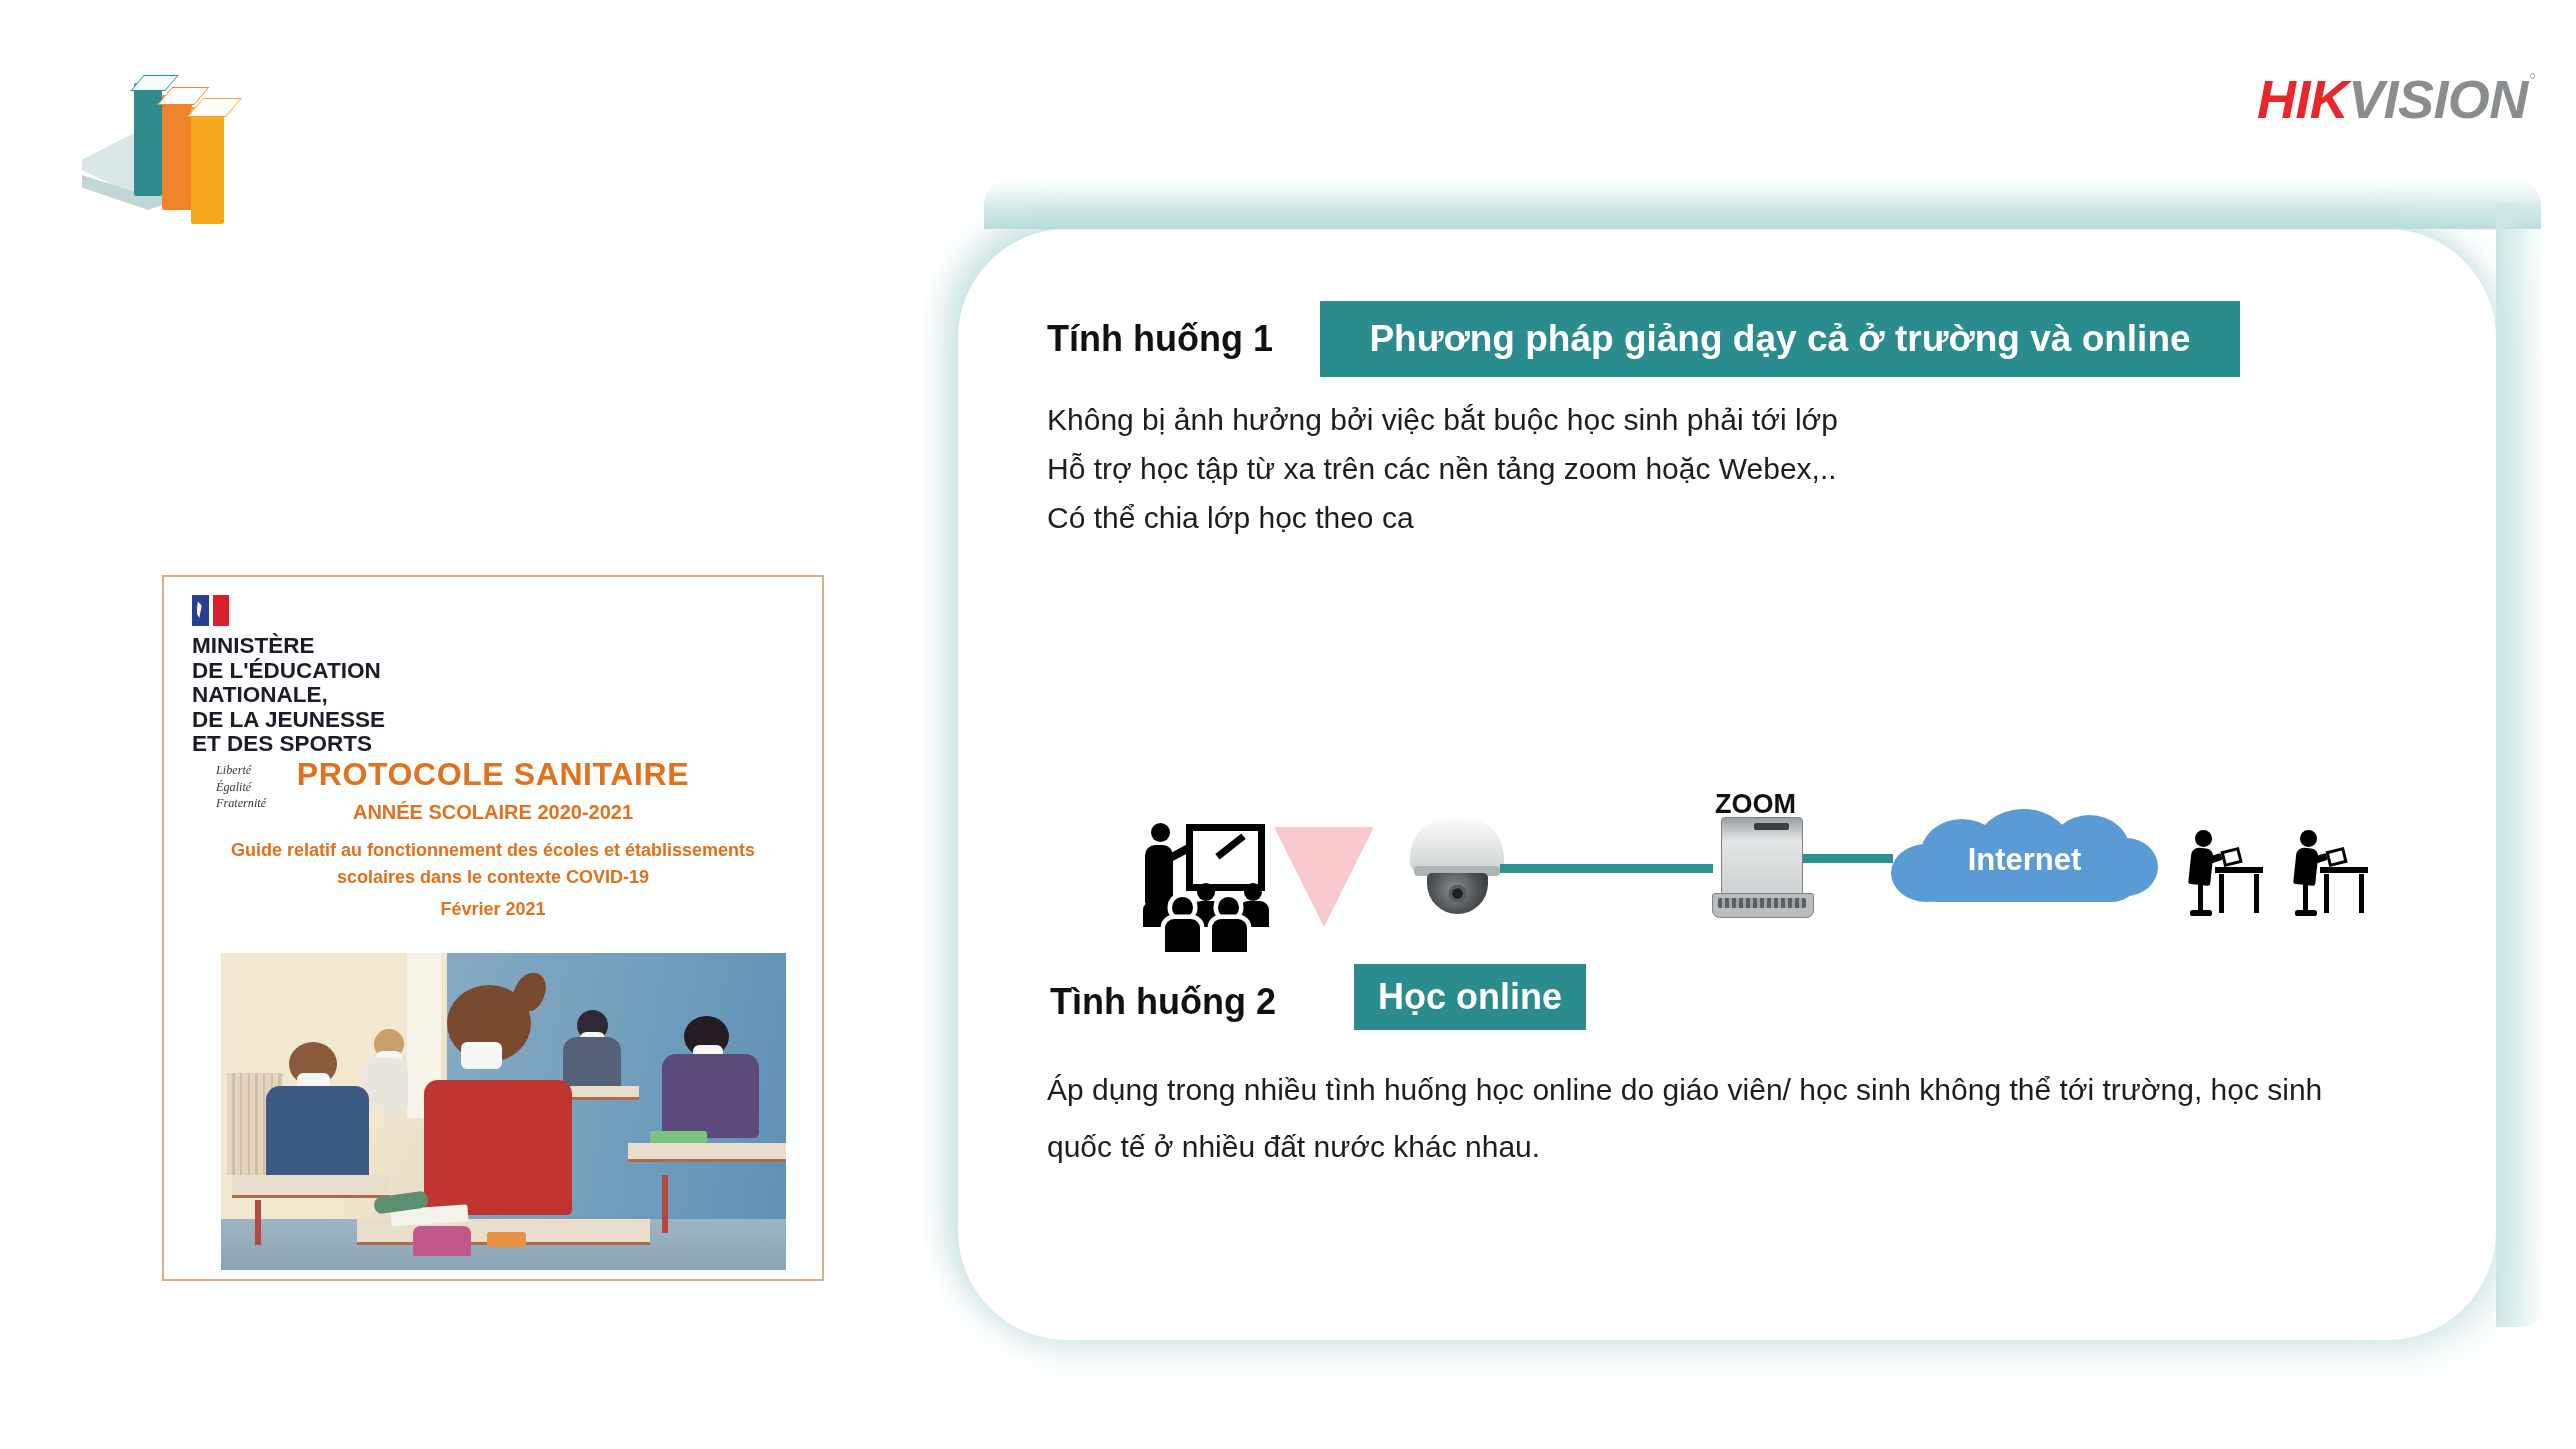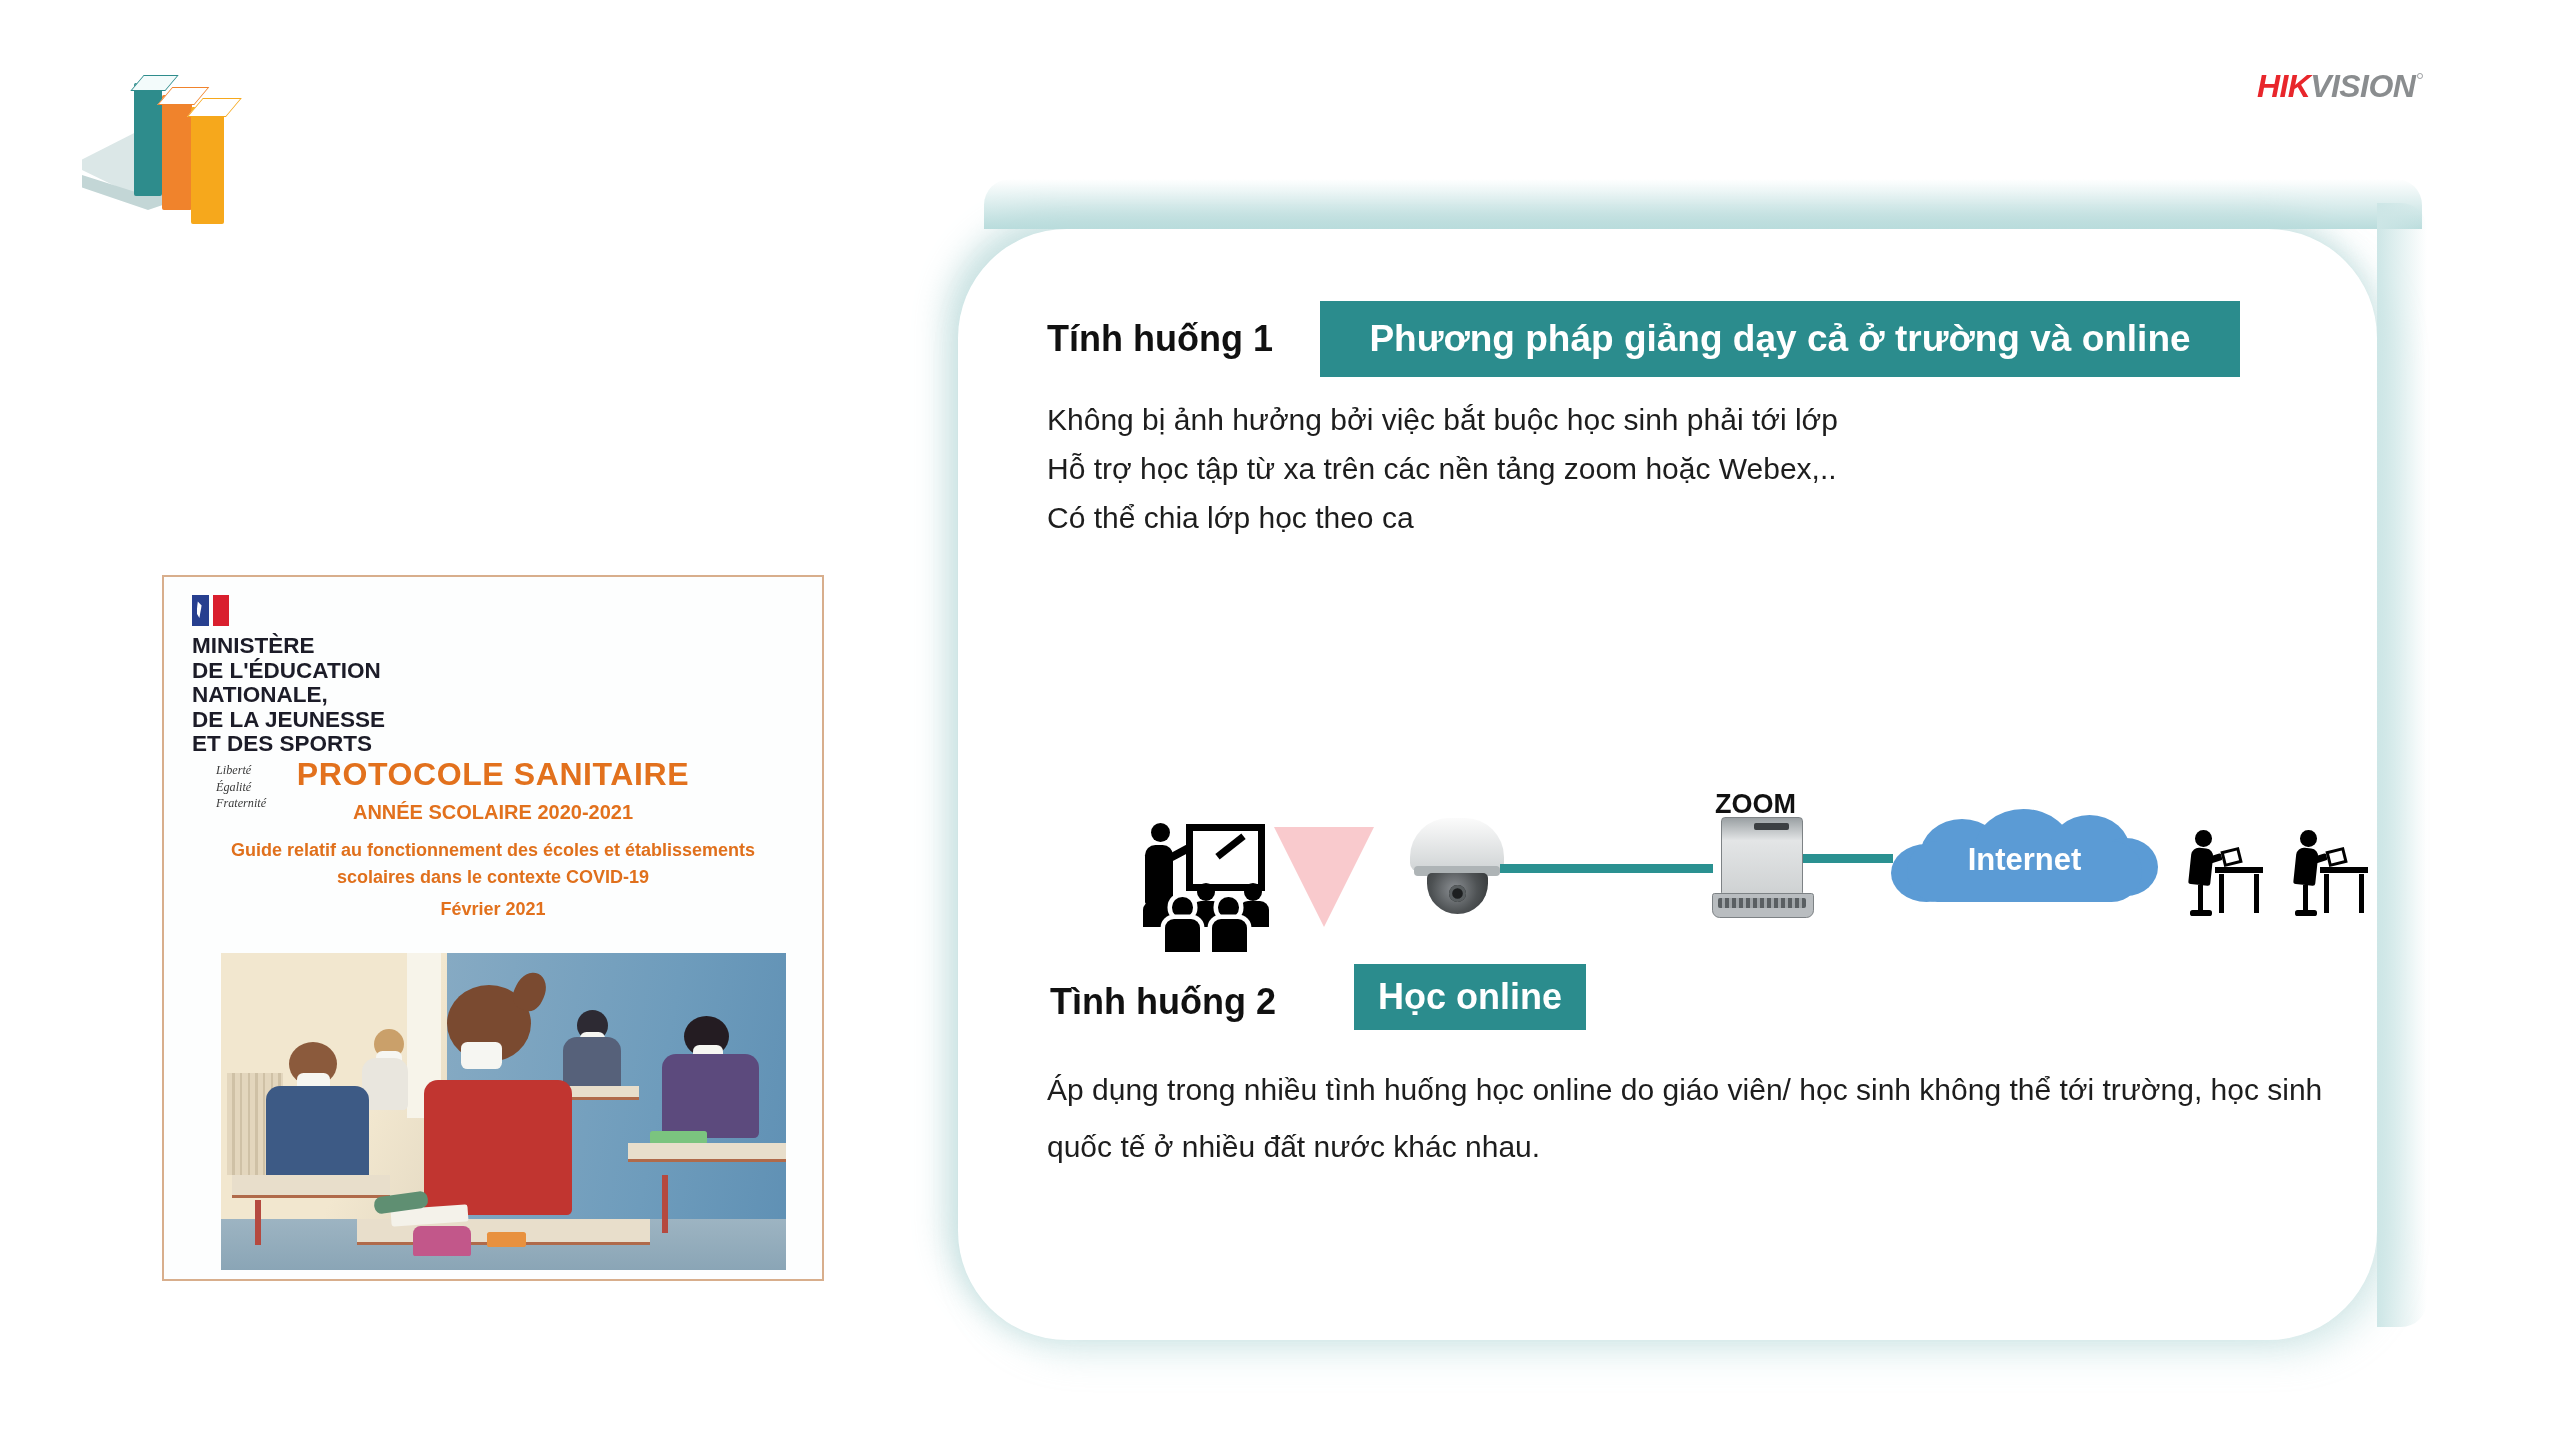--- a/index.html
+++ b/index.html
@@ -20,21 +20,21 @@
   .book-teal::before { content:""; position:absolute; left:2.6px; top:-7.7px; width:33px; height:14px;
     background:#f3fbfb; transform:skewX(-40deg); border:1.3px solid #2e8c8c; }
   .book-orange { left:80px; top:33px; width:30px; height:115px; background:#f0832c; }
   .book-orange::before { content:""; position:absolute; left:3.2px; top:-8.4px; width:35px; height:15.5px;
     background:#ffffff; transform:skewX(-40deg); border:1.3px solid #f0832c; }
   .book-yellow { left:109px; top:45px; width:33px; height:117px; background:#f6a81c; }
   .book-yellow::before { content:""; position:absolute; left:3.9px; top:-9px; width:37px; height:16.7px;
     background:#ffffff; transform:skewX(-40deg); border:1.3px solid #f6a81c; }
   .header-title { position:absolute; left:303px; top:119px; font-size:35px; font-weight:bold;
     color:#3b3b3b; letter-spacing:0.6px; }
-  .hik-logo { position:absolute; left:2257px; top:68px; font-size:32px; font-weight:bold;
+  .hik-logo { position:absolute; left:2257px; top:68px; font-size:54px; font-weight:bold;
     font-style:italic; letter-spacing:-0.6px; white-space:nowrap; }
   .hik-red { color:#e8262b; } .hik-gray { color:#8a8d8f; }
   .hik-tm { display:inline-block; width:5.8px; height:5.8px; border:1.3px solid #9a9da0;
     border-radius:50%; vertical-align:top; margin-top:5.2px; margin-left:1.9px; }
   
   .main-heading { position:absolute; left:213px; top:231px; width:631px;
     font-size:61px; font-weight:bold; color:#2f9191; line-height:88px; letter-spacing:0; }
   .doc { position:absolute; left:162px; top:575px; width:662px; height:706px;
     background:#fdfefe; border:2.6px solid #d8ae8c; }
   .flag { position:absolute; left:28px; top:18px; width:40px; height:32px; display:flex; gap:3.9px; }
@@ -61,21 +61,21 @@
   .ph-wall-blue { left:40%; top:0; width:60%; height:100%; background:linear-gradient(100deg,#86aac3 0%,#6e9cbc 60%,#5f90b4 100%); }
   .ph-pillar { left:33%; top:0; width:6%; height:52%; background:#f7f4ea; }
   .ph-floor { left:0; top:84%; width:100%; height:16%; background:linear-gradient(180deg,#9db4c2,#8aa5b6); }
   .ph-radiator { left:1%; top:38%; width:10%; height:32%; background:repeating-linear-gradient(90deg,#e3d6bd 0 5.2px,#cfc1a6 5.2px 7.7px); }
   .ph-desk { background:#e8decb; border-bottom:3.9px solid #b06a4a; }
   .ph-chair { background:#b5493f; }
   .ph-head { border-radius:50%; }
   .ph-mask { background:#f6f6f2; border-radius:6.4px; }
   .ph-body { border-radius:14px 14px 5.2px 5.2px; }
   
-  .card { position:absolute; left:958px; top:229px; width:1419px; height:1111px;
+  .card { position:absolute; left:958px; top:229px; width:1538px; height:1111px;
     background:#ffffff; border-radius:109px;
     box-shadow:-11.6px -11.6px 32px rgba(136,191,191,0.45), 14px 14px 35px rgba(160,205,205,0.35); }
   .card::before { content:""; position:absolute; left:26px; right:-45px; top:-50px; height:50px;
     background:linear-gradient(to top, #b9dcdc, rgba(255,255,255,0)); border-radius:26px 26px 0 0; }
   .card::after { content:""; position:absolute; top:-26px; right:-50px; bottom:13px; width:50px;
     background:linear-gradient(to right, #cde6e6, rgba(255,255,255,0)); border-radius:0 26px 26px 0; }
   .situation-label { position:absolute; font-size:36px; font-weight:bold; color:#111; white-space:nowrap; }
   .sit1 { left:89px; top:89px; }
   .sit2 { left:92px; top:752px; }
   .banner { position:absolute; background:#2b8c8d; color:#fff; font-weight:bold;

